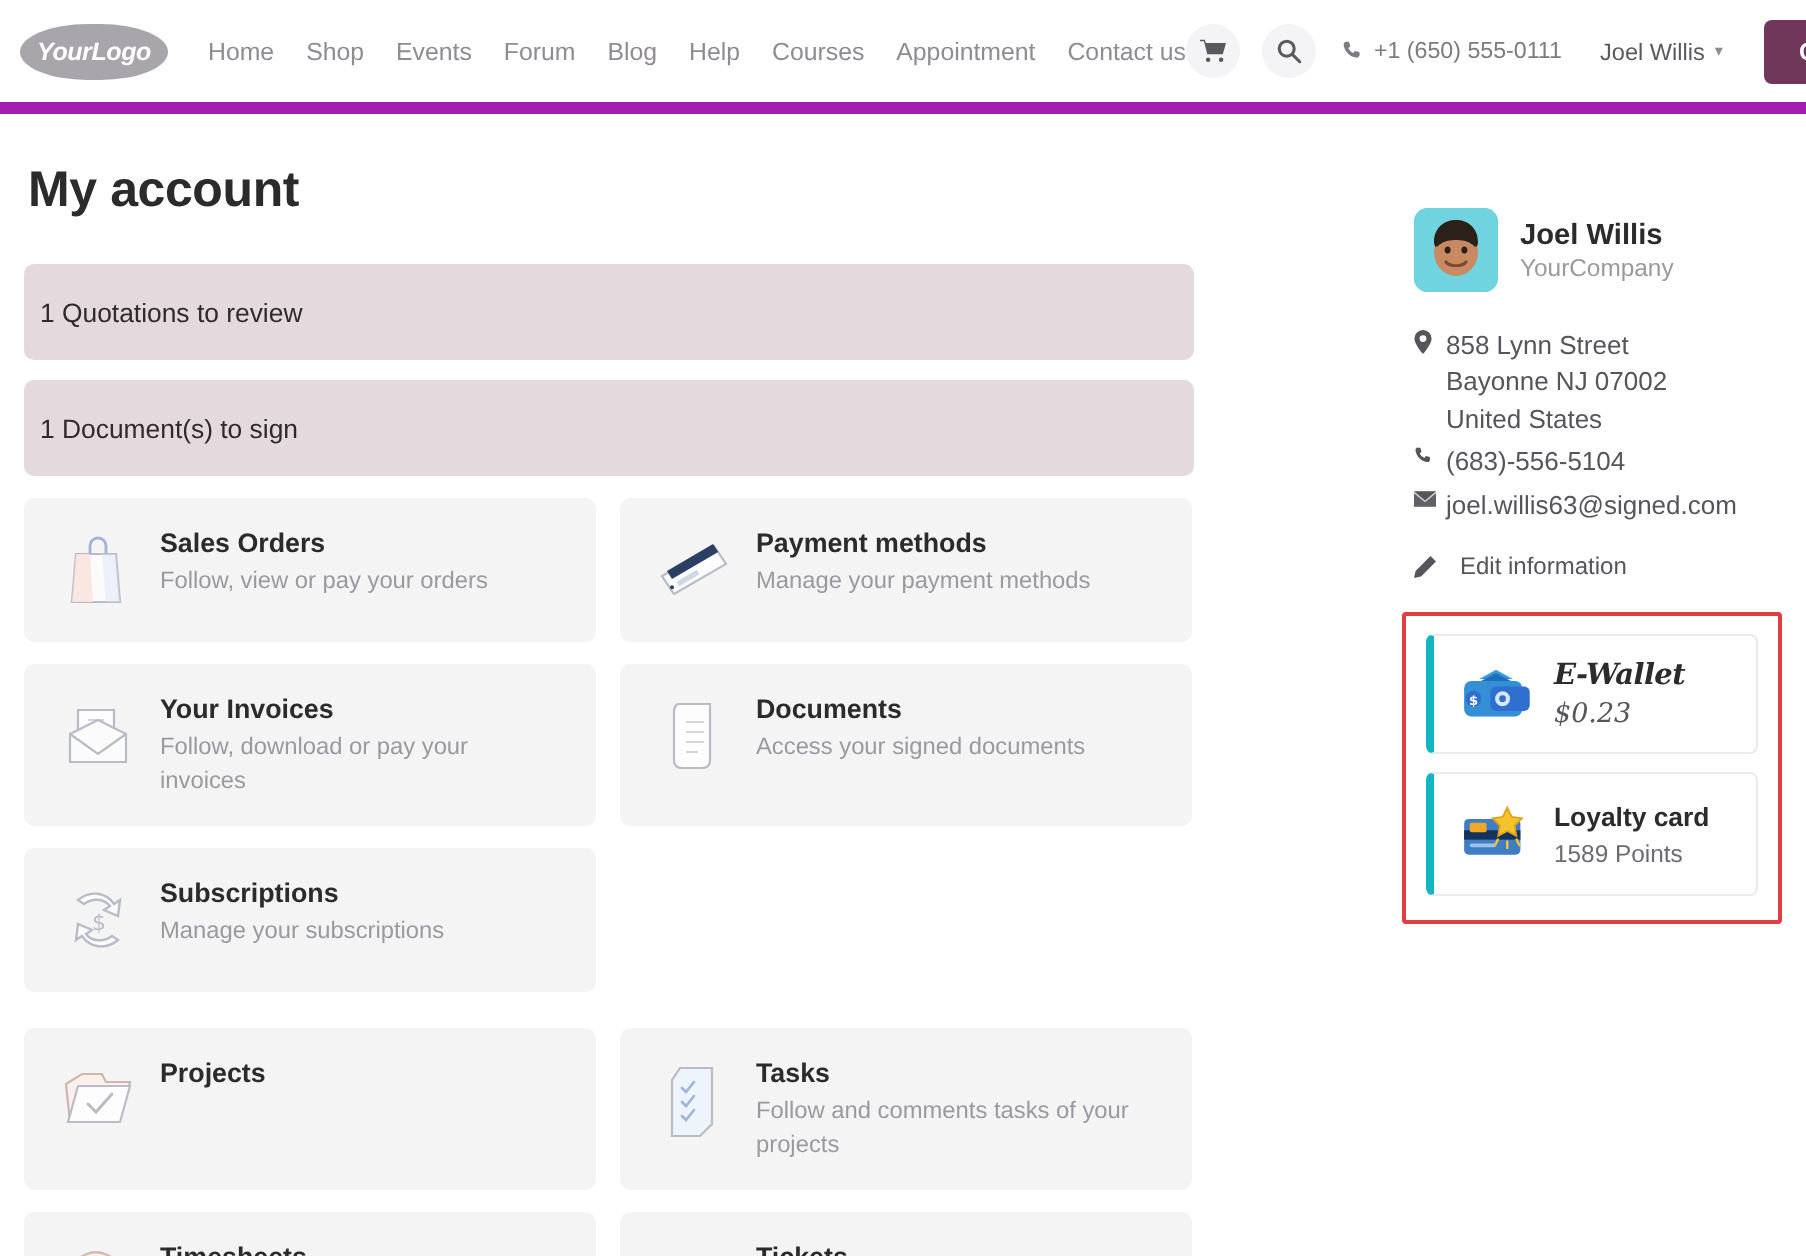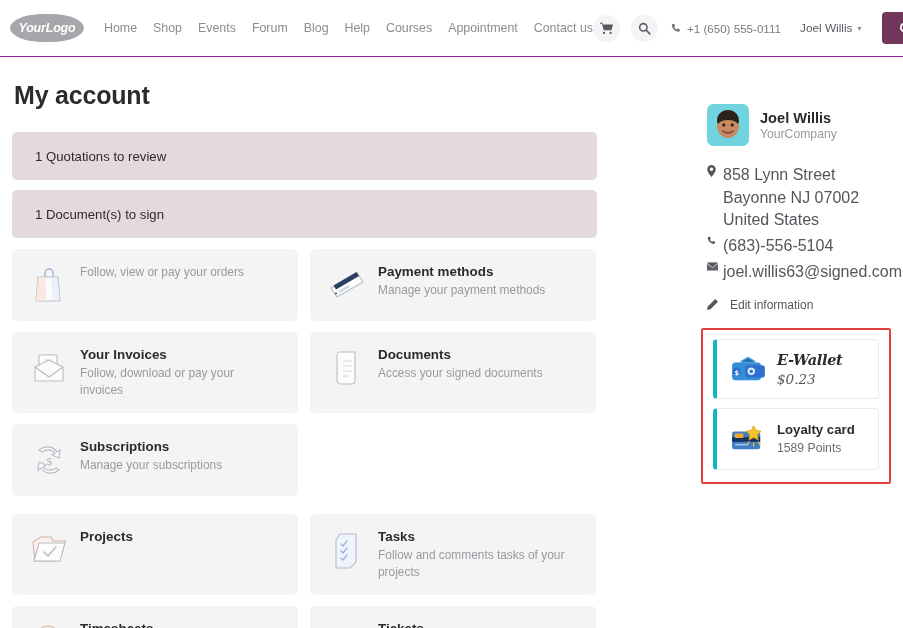--- a/index.html
+++ b/index.html
@@ -9,21 +9,21 @@
     font-family: "Liberation Sans", sans-serif;
     color: #3c3c3c;
     overflow: hidden;
   }
 
   
   .header {
     height: 57px;
     width: 100%;
     background: #ffffff;
-    border-bottom: 1px solid #a21caf;
+    border-bottom: 6px solid #a21caf;
     display: flex;
     align-items: center;
     padding: 0 12px 0 10px;
   }
   .logo {
     width: 74px; height: 28px;
     background: #a8a5ab;
     border-radius: 50%/55%;
     display: flex; align-items: center; justify-content: center;
     flex: 0 0 auto;
@@ -103,21 +103,21 @@
     letter-spacing: -0.2px;
   }
 
   
   .alert {
     background: #e4dade;
     border-radius: 5px;
     height: 48px;
     display: flex;
     align-items: center;
-    padding: 0 23px;
+    padding: 0 8px;
     font-size: 13.2px;
     color: #2e2a2e;
     margin-bottom: 10px;
   }
 
   
   .grid {
     display: flex;
     flex-wrap: wrap;
     column-gap: 12px;
@@ -177,21 +177,21 @@
     color: #2b2b2b;
   }
   .p-company {
     font-size: 12.2px;
     color: #9b98a0;
     margin-top: 1px;
   }
   .info-block { margin-top: 18px; }
   .info-row {
     display: flex;
-    font-size: 16px;
+    font-size: 13px;
     color: #57545b;
     line-height: 1.42;
     margin-bottom: 3px;
   }
   .info-ico {
     width: 16px; flex: 0 0 16px;
     color: #57545b;
     font-size: 10.5px;
     padding-top: 1px;
   }
@@ -321,20 +321,21 @@
       <div class="card">
         <div class="card-ico">
           <svg width="34" height="38" viewBox="0 0 34 38" fill="none">
             <path d="M6 11h20l2 24H4z" fill="#fbfbfc" stroke="#b9bcc6" stroke-width="1.1"></path>
             <path d="M6 11h7l1.5 24H4z" fill="#fae3dc" opacity=".85"></path>
             <path d="M13 11V7a4 4 0 018 0v4" stroke="#9fb4d8" stroke-width="1.4" fill="none"></path>
             <path d="M19 11h7l2 24h-7z" fill="#dce6f5" opacity=".5"></path>
           </svg>
         </div>
         <div class="card-txt">
+          <div class="card-title">Sales Orders</div>
           <div class="card-sub">Follow, view or pay your orders</div>
         </div>
       </div>
 
       <div class="card">
         <div class="card-ico">
           <svg width="40" height="34" viewBox="0 0 40 34" fill="none">
             <path d="M4 20L30 5l6 9L10 29z" fill="#fdfdfe" stroke="#b9bcc6" stroke-width="1.1"></path>
             <path d="M6.5 17.5L29.5 4l2.6 4L9 21.5z" fill="#2a3f63"></path>
             <path d="M12 24l10-6" stroke="#cfd8e6" stroke-width="2.6"></path>

